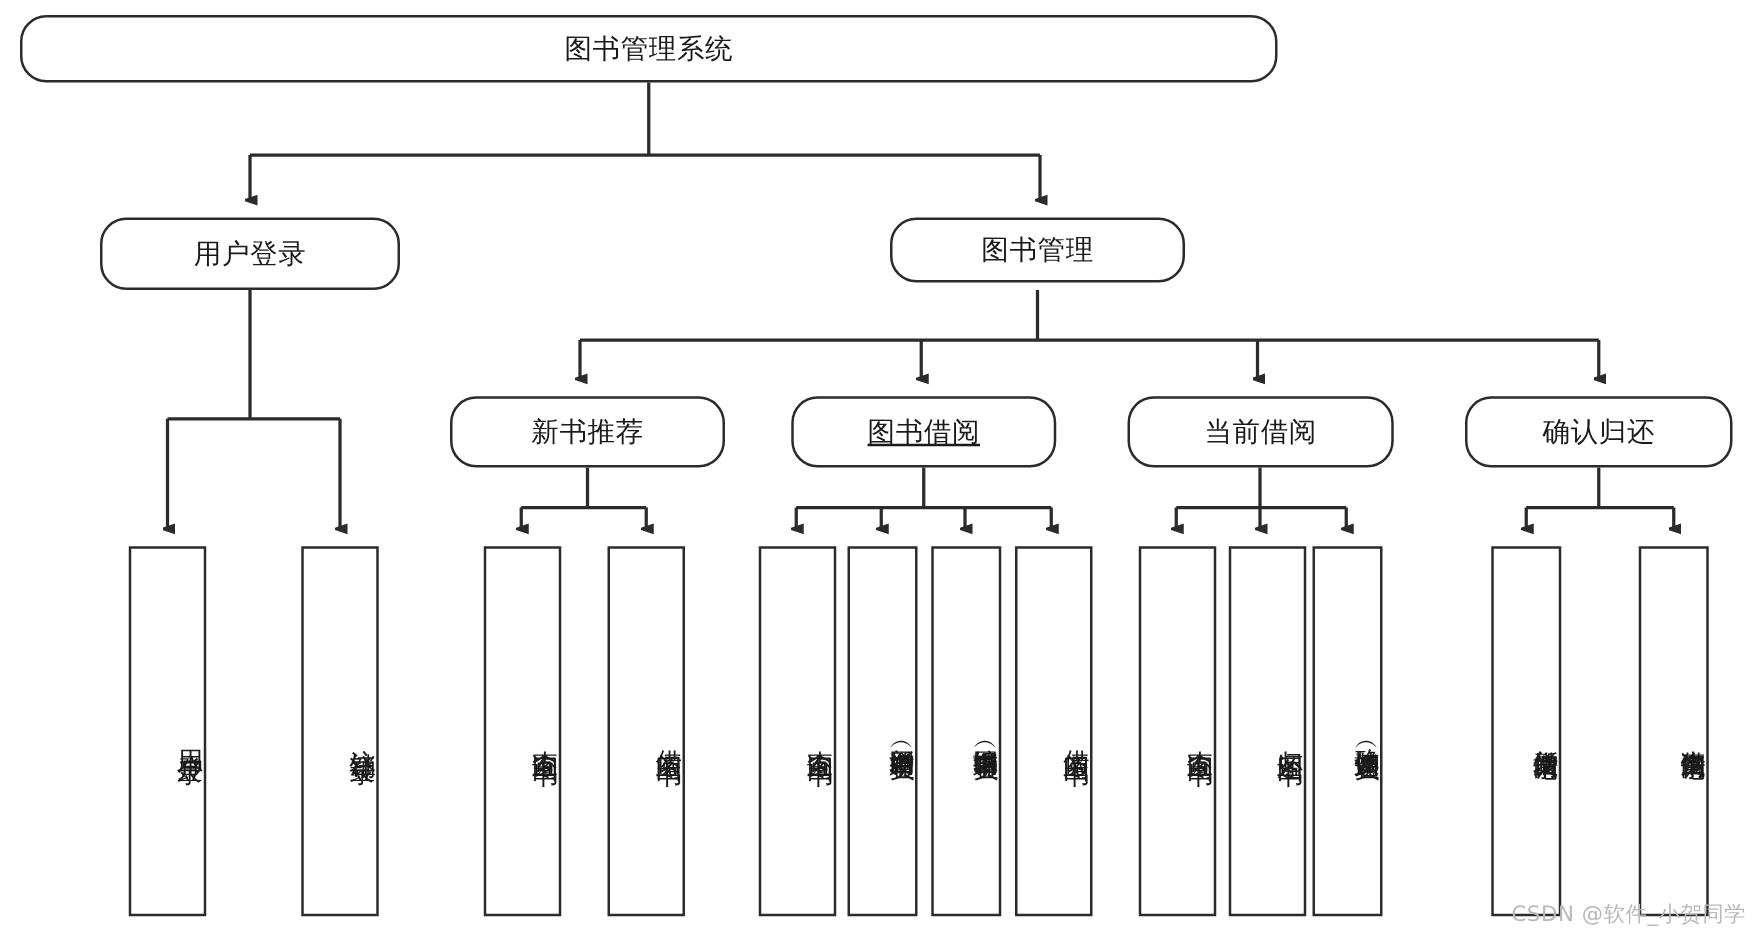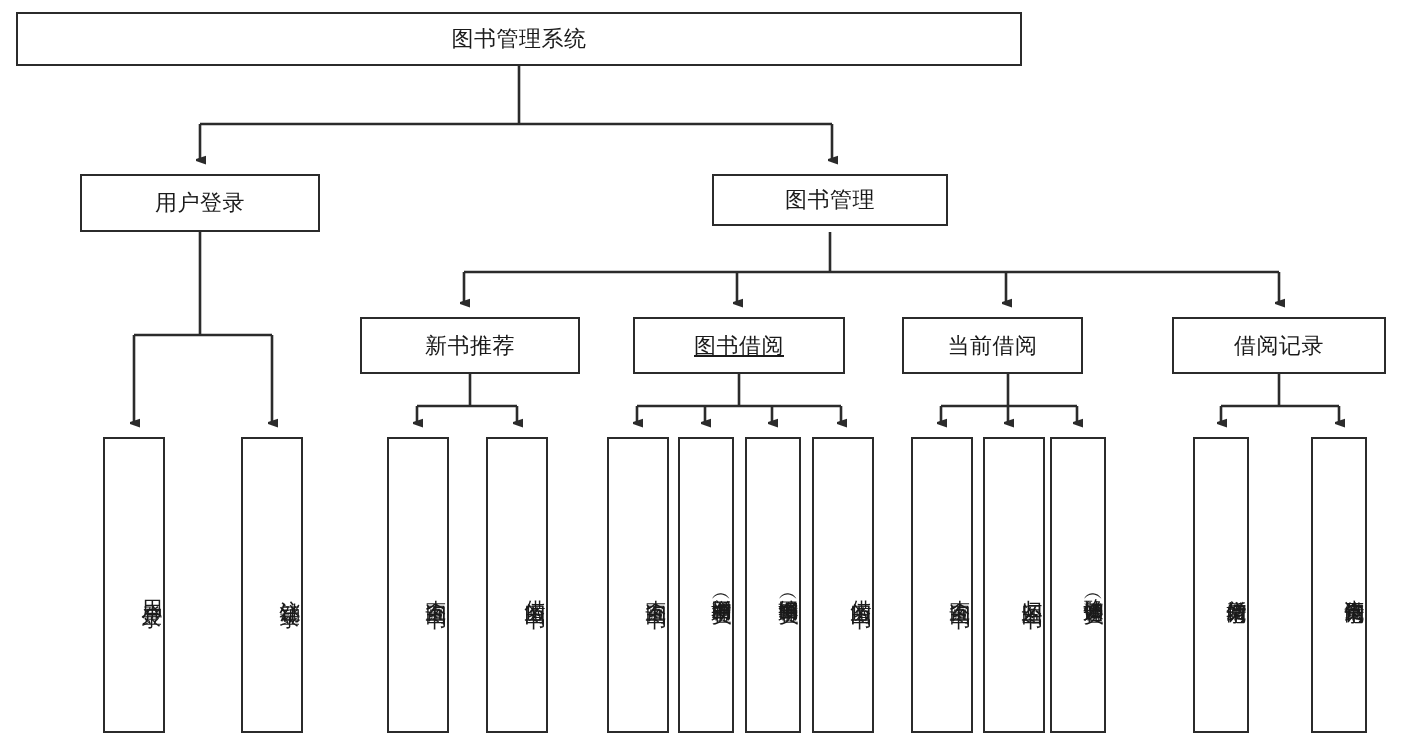--- a/index.html
+++ b/index.html
@@ -31,20 +31,21 @@
     background: #ffffff;
     display: flex;
     align-items: center;
     justify-content: center;
     color: #1a1a1a;
     z-index: 2;
   }
   .node.horiz {
     font-size: 22px;
     letter-spacing: 0.5px;
+    border-radius: 21px;
   }
   .node.vert {
     writing-mode: vertical-rl;
     text-orientation: upright;
     font-size: 21px;
     letter-spacing: 3px;
     align-items: flex-start;
     justify-content: center;
     padding-top: 8px;
     line-height: 1.05;
@@ -146,25 +147,25 @@
       </div>
       <div class="node horiz" style="left: 712px; top: 174px; width: 236px; height: 52px;">
         <span class="node-label">图书管理</span>
       </div>
       <div class="node horiz" style="left: 360px; top: 317px; width: 220px; height: 57px;">
         <span class="node-label">新书推荐</span>
       </div>
       <div class="node horiz" style="left: 633px; top: 317px; width: 212px; height: 57px; text-decoration: underline;">
         <span class="node-label">图书借阅</span>
       </div>
-      <div class="node horiz" style="left: 902px; top: 317px; width: 181px; height: 57px;">
+      <div class="node horiz" style="left: 902px; top: 317px; width: 213px; height: 57px;">
         <span class="node-label">当前借阅</span>
       </div>
       <div class="node horiz" style="left: 1172px; top: 317px; width: 214px; height: 57px;">
-        <span class="node-label">借阅记录</span>
+        <span class="node-label">确认归还</span>
       </div>
       <div class="node vert" style="left: 103px; top: 437px; width: 62px; height: 296px;">
         <span class="node-label">用户登录</span>
       </div>
       <div class="node vert" style="left: 241px; top: 437px; width: 62px; height: 296px;">
         <span class="node-label">注销登录</span>
       </div>
       <div class="node vert" style="left: 387px; top: 437px; width: 62px; height: 296px;">
         <span class="node-label">查询图书</span>
       </div>
@@ -193,13 +194,14 @@
         <span class="node-label">确认归还（管理员）</span>
       </div>
       <div class="node vert tall" style="left: 1193px; top: 437px; width: 56px; height: 296px;">
         <span class="node-label">新增借阅记录</span>
       </div>
       <div class="node vert tall" style="left: 1311px; top: 437px; width: 56px; height: 296px;">
         <span class="node-label">查询借阅记录</span>
       </div>
     </div>
 
+  <div id="watermark">CSDN @软件_小贺同学</div>
 </div>
 
 </body></html>

